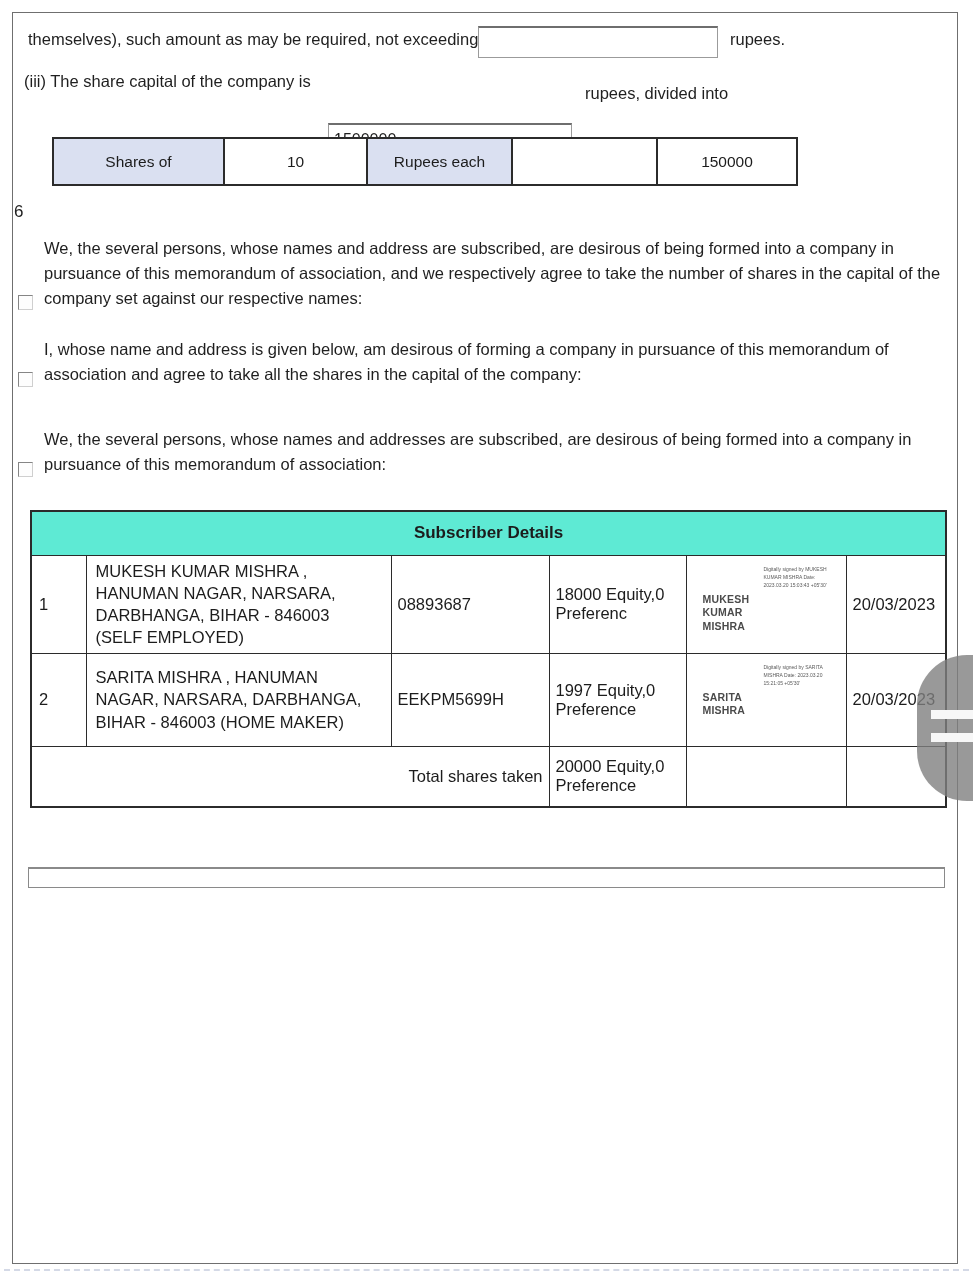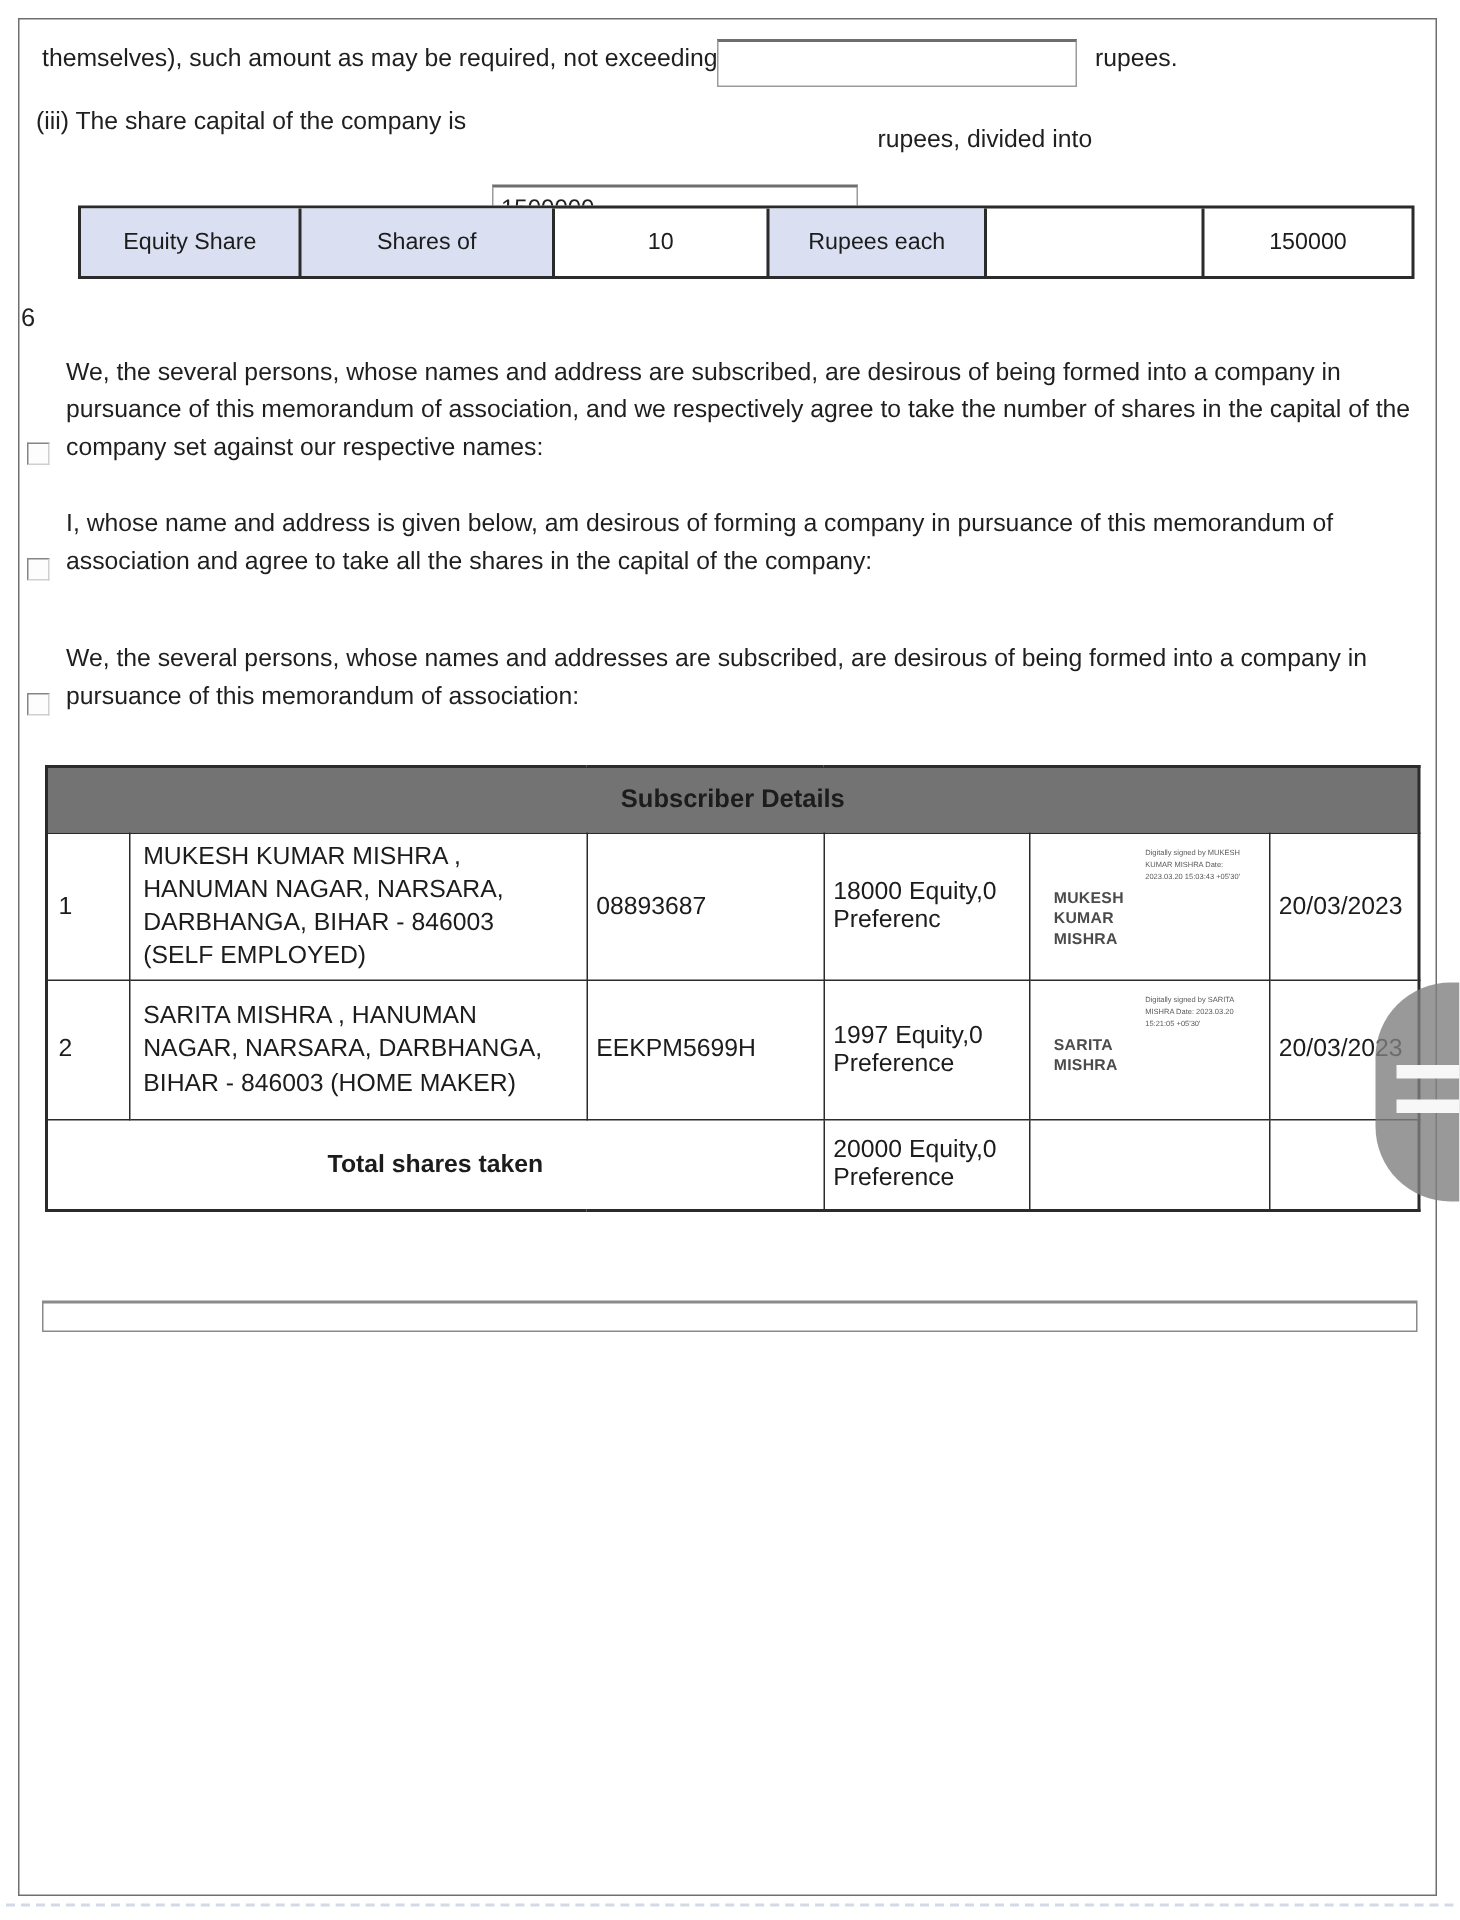--- a/index.html
+++ b/index.html
@@ -33,30 +33,30 @@
   
   .decl { display:flex; gap:11px; align-items:flex-end; width:932px; }
   .cb {
     flex:0 0 auto; width:15px; height:15px; margin-top:3px; background:#fdfdfd;
     border:1px solid; border-color:#858585 #cfcfcf #cfcfcf #858585;
   }
   .decl p { font-size:16.5px; line-height:1.5; color:#1f1f1f; width:902px; }
   
   #sub-table { border-collapse:collapse; table-layout:fixed; width:915px; border:2px solid #2b2b2b; background:#fff; }
   #sub-table td, #sub-table th { border:1.5px solid #2b2b2b; font-size:16.5px; color:#1c1c1c; vertical-align:middle; }
-  #sub-table .t-title { background:#737373; font-weight:bold; font-size:17px; text-align:center; height:44px; }
+  #sub-table .t-title { background:#5eead4; font-weight:bold; font-size:17px; text-align:center; height:44px; }
   #sub-table th { background:#dae0f1; font-weight:bold; text-align:center; height:64px; padding:2px 4px; line-height:1.3; }
   #sub-table td { padding:4px 6px; }
   .cell-name { white-space:pre-wrap; line-height:1.35; padding-left:9px !important; }
   .cell-sno  { padding-left:7px !important; }
   .cell-dsc  { vertical-align:top !important; padding:9px 2px 2px 16px !important; }
   .dsc { display:flex; gap:5px; align-items:flex-start; }
   .dsc-name { font-size:10.5px; font-weight:bold; color:#4b4b4b; width:56px; line-height:1.3; letter-spacing:.2px;margin-top:28px; }
   .dsc-detail { font-size:5px; color:#5a5a5a; width:66px; line-height:1.6; }
-  .cell-total { text-align:center; font-weight:bold; font-size:17px; }
+  .cell-total { text-align:right; font-weight:normal; font-size:17px; }
   .row1 td { height:86px; }
   .row2 td { height:93px; }
   .rowT td { height:61px; }
   #empty-strip {
     border:1px solid #8a8a8a; border-top:2px solid #8a8a8a; background:#fff;
   }
   
   #float-handle {
     left:917px; top:655px; width:120px; height:146px; border-radius:50px;
     background:rgba(128,128,128,0.8); z-index:5;
@@ -73,21 +73,20 @@
 
   <span class="abs body-text" style="left:28px; top:30px;">themselves), such amount as may be required, not exceeding *</span>
   <input class="fld" style="left: 478px; top: 26px; width: 240px; height: 32px;" value="">
   <span class="abs body-text" style="left:730px; top:30px;">rupees.</span>
 
   <span class="abs body-text" style="left:24px; top:72px;">(iii) The share capital of the company is</span>
   <input class="fld" style="left: 328px; top: 79px; width: 244px; height: 32px; margin-top: 44px;" value="1500000">
   <span class="abs body-text" style="left:585px; top:84px;">rupees, divided into</span>
 
   <div class="abs" id="share-table" style="left:52px; top:137px;">
-    <div class="sc-cell blue" style="width:145px;">Equity Share</div>
     <div class="sc-cell blue" style="width:169px;">Shares of</div>
     <div class="sc-cell" style="width:143px;">10</div>
     <div class="sc-cell blue" style="width:145px;">Rupees each</div>
     <div class="sc-cell" style="width:145px;"></div>
     <div class="sc-cell" style="width:140px;">150000</div>
   </div>
 
   <span class="abs" style="left:14px; top:202px; font-size:17px;">6</span>
 
   <div class="abs decl" style="left:18px; top:236px;">

